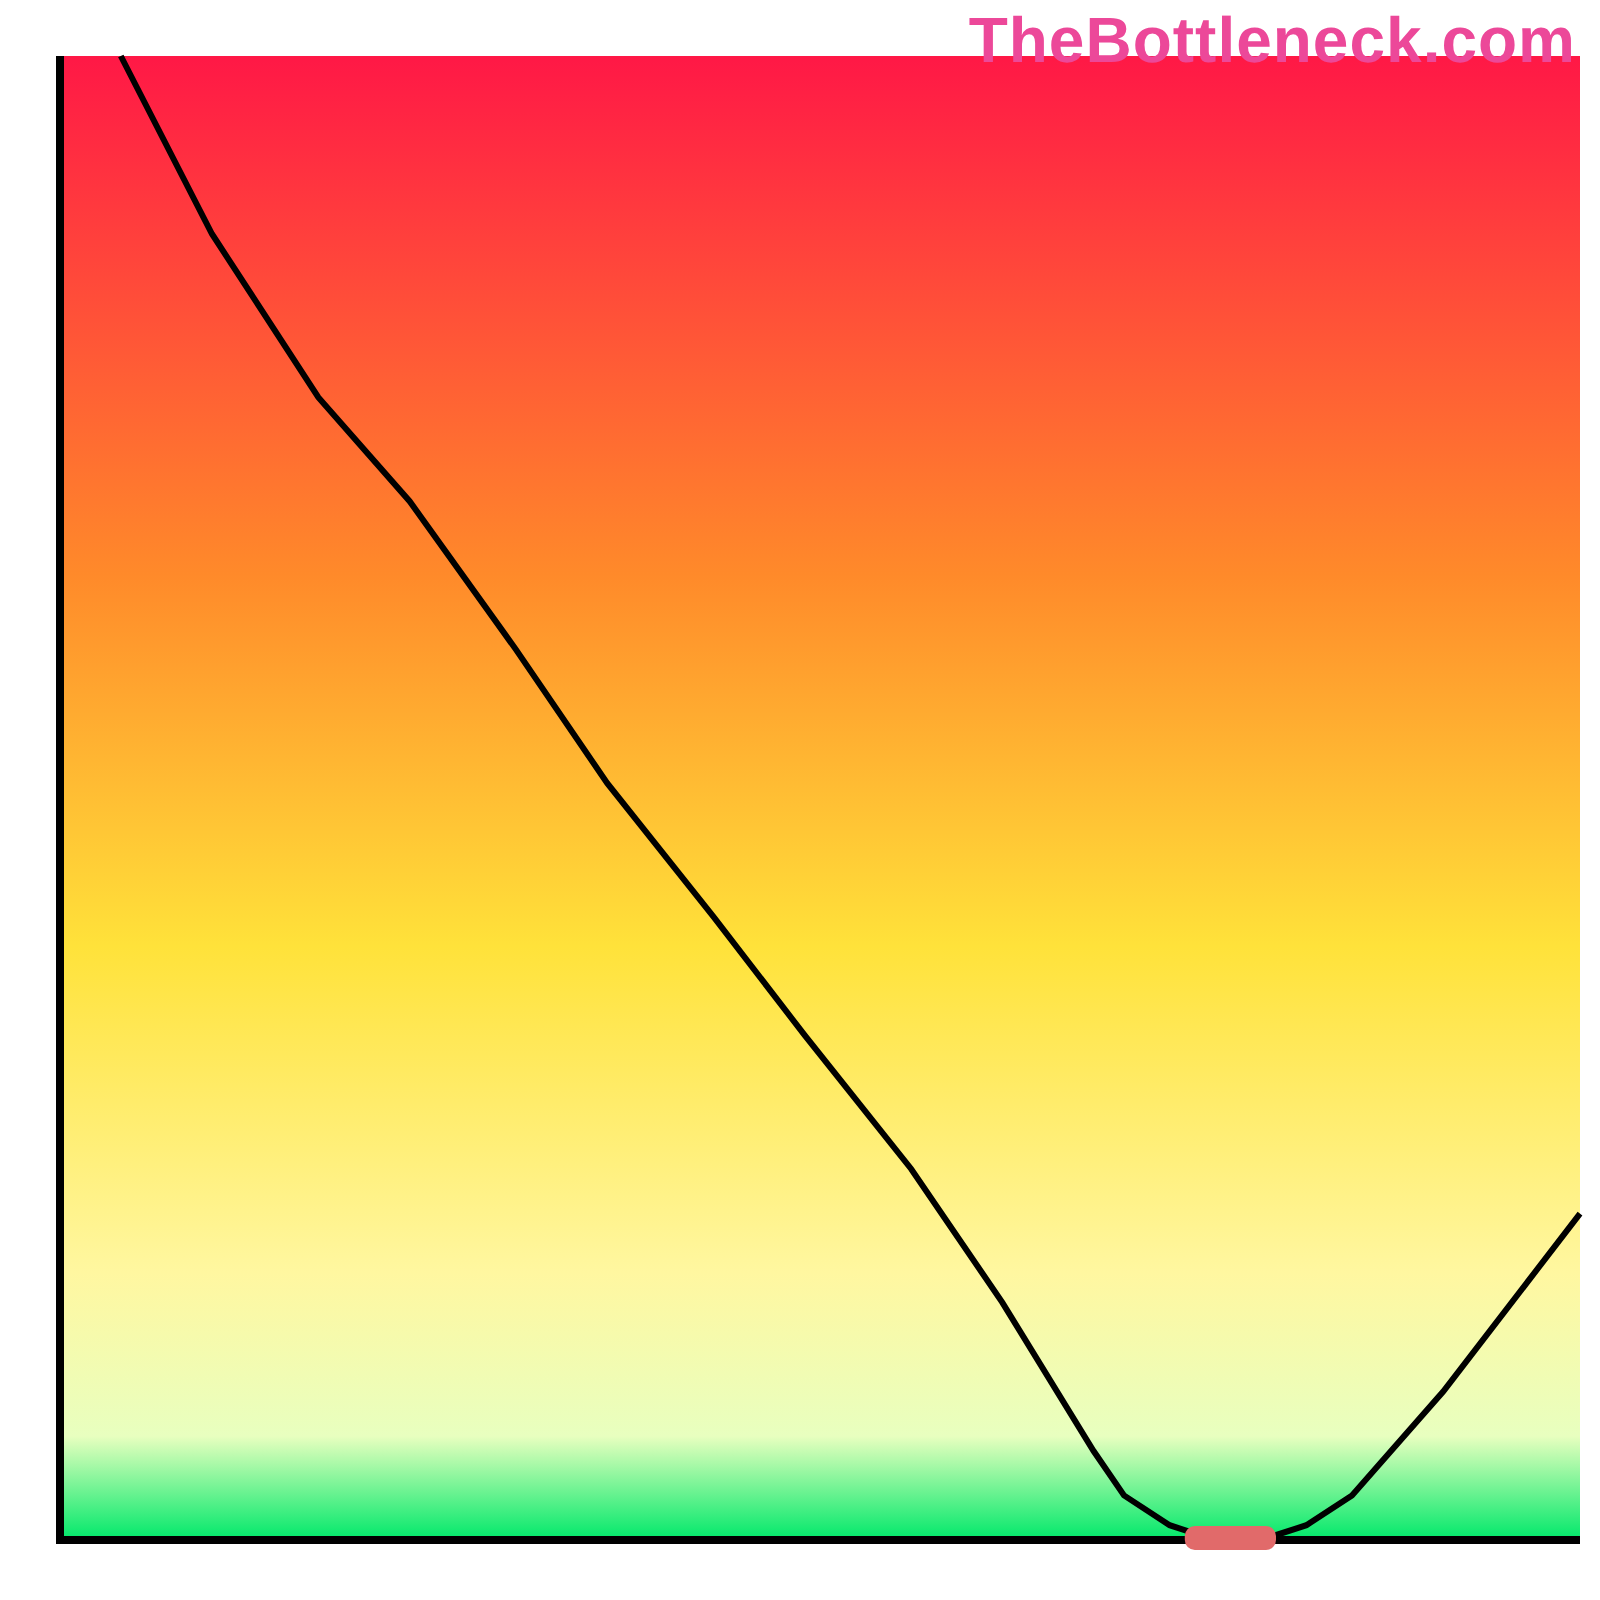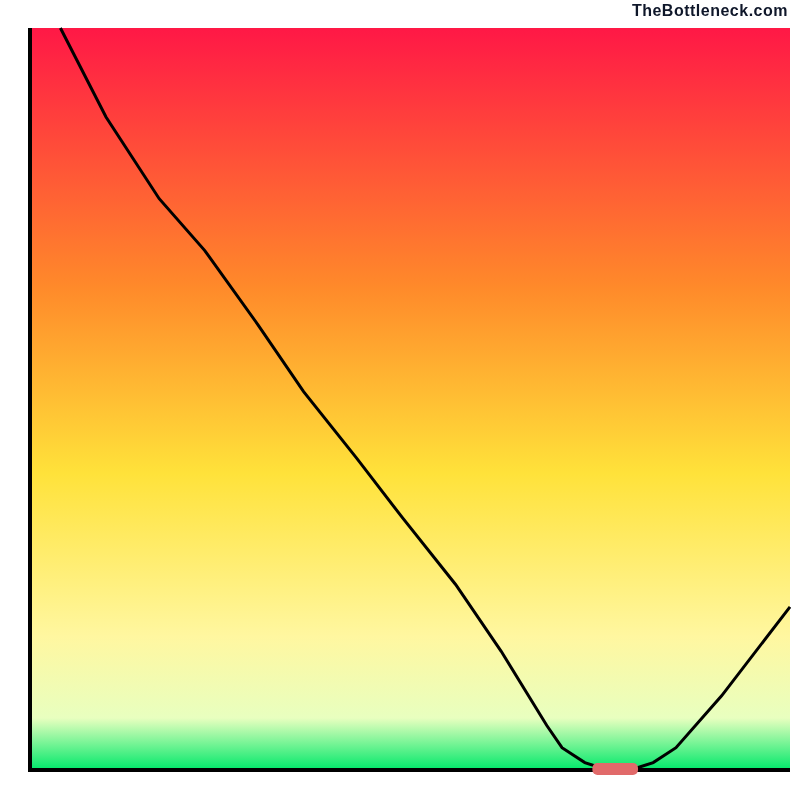--- a/index.html
+++ b/index.html
@@ -12,22 +12,22 @@
   }
   .wrap {
     position: relative;
     width: 800px;
     height: 800px;
   }
   .watermark {
     position: absolute;
     top: 2px;
     right: 12px;
-    color: #0f172a;
-    font-size: 16px;
+    color: #ec4899;
+    font-size: 32px;
     font-weight: bold;
     letter-spacing: 0.5px;
     z-index: 3;
   }
   svg {
     position: absolute;
     top: 0;
     left: 0;
   }
 </style>

